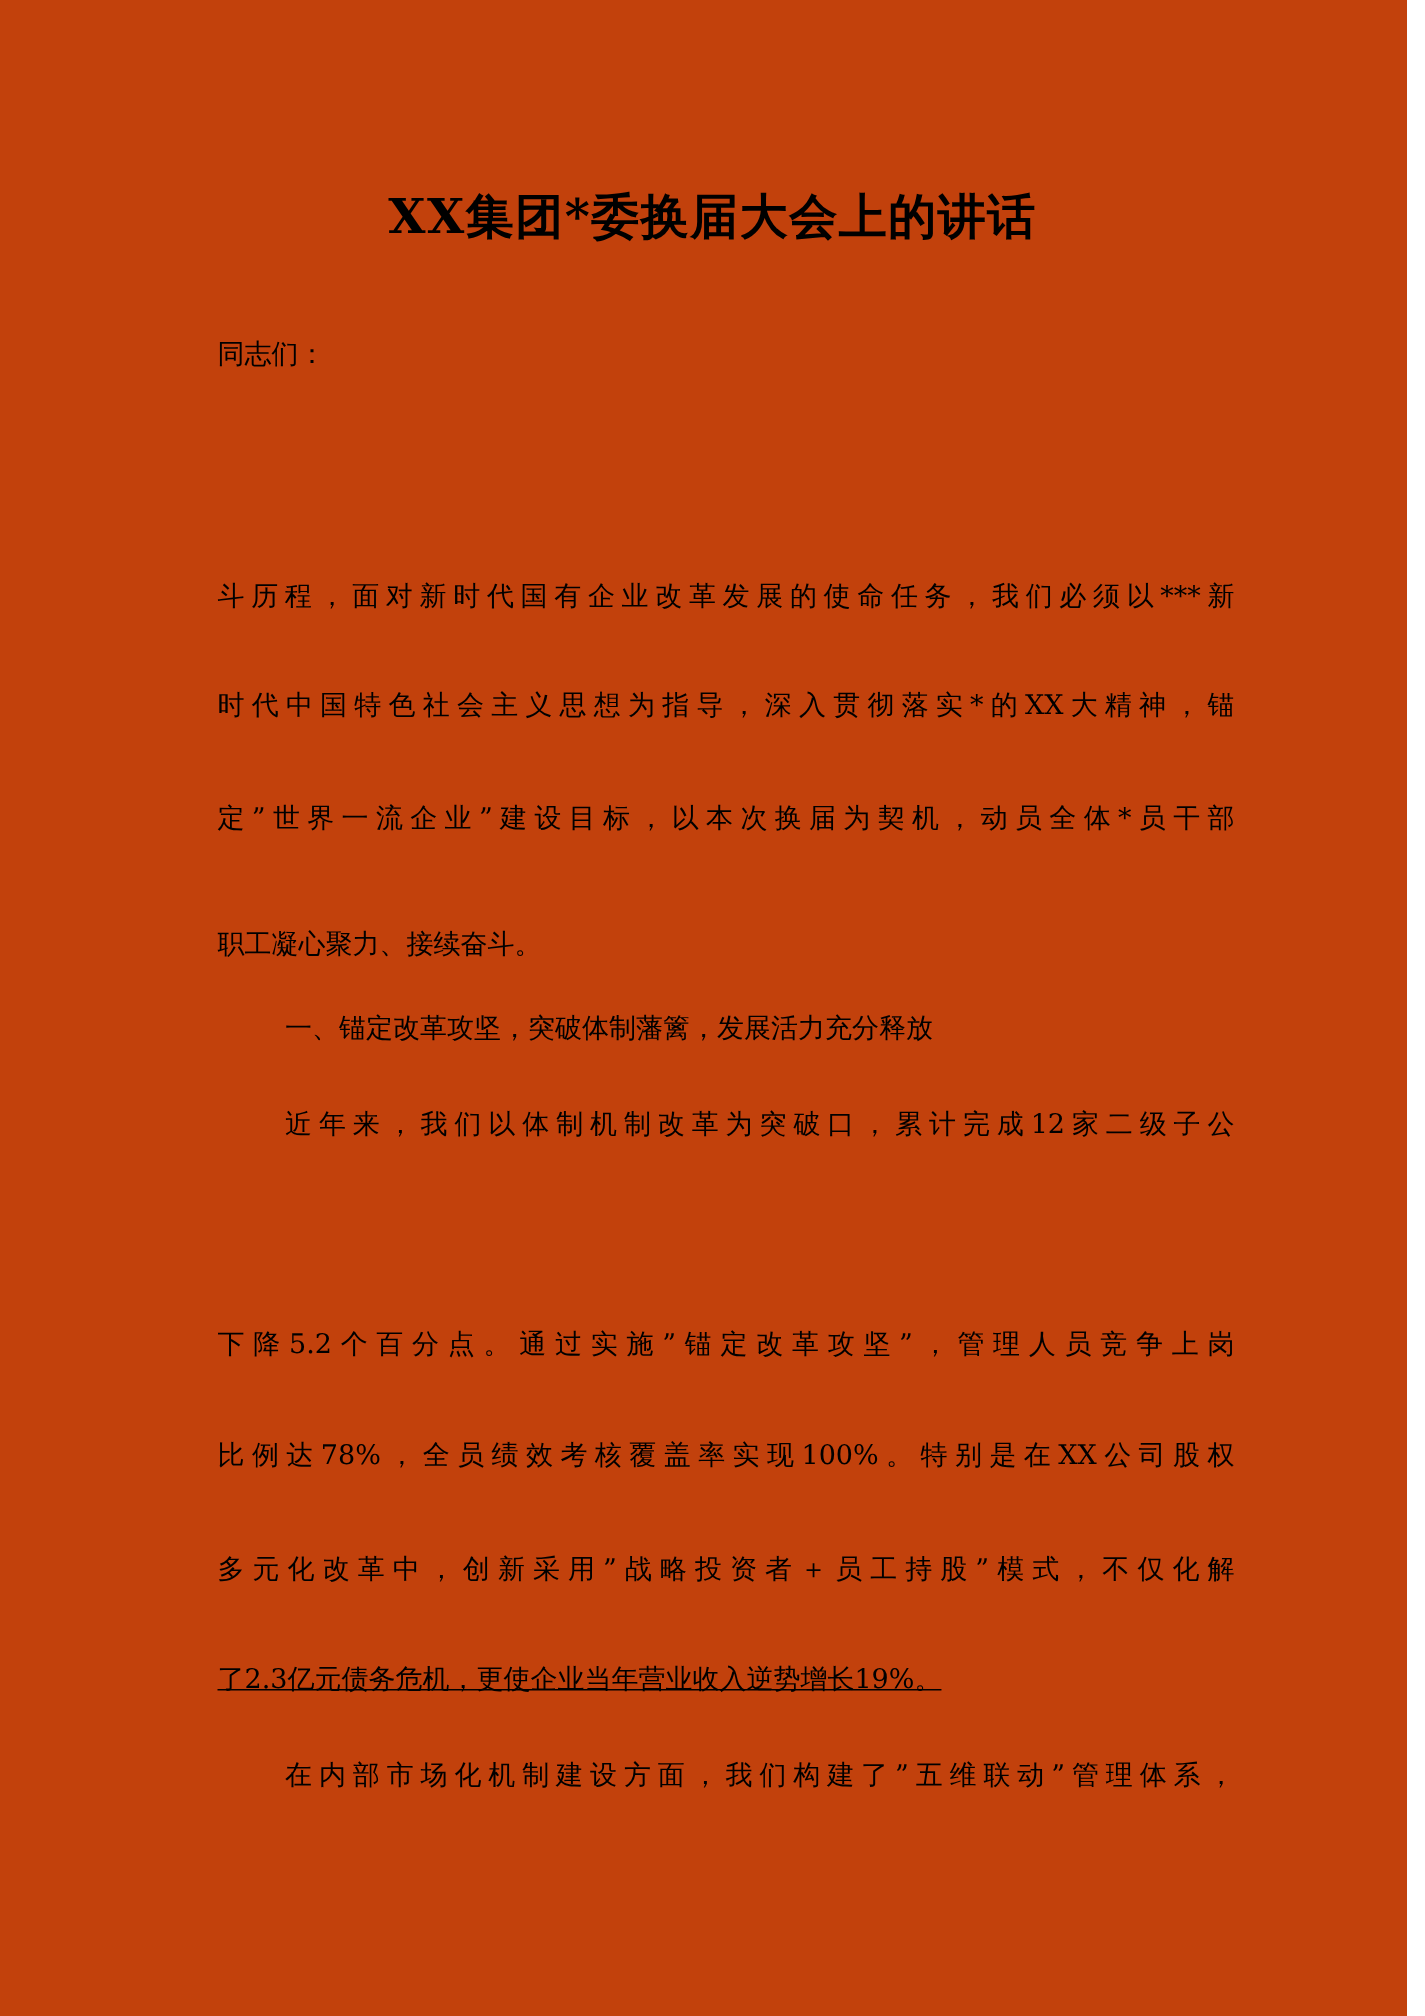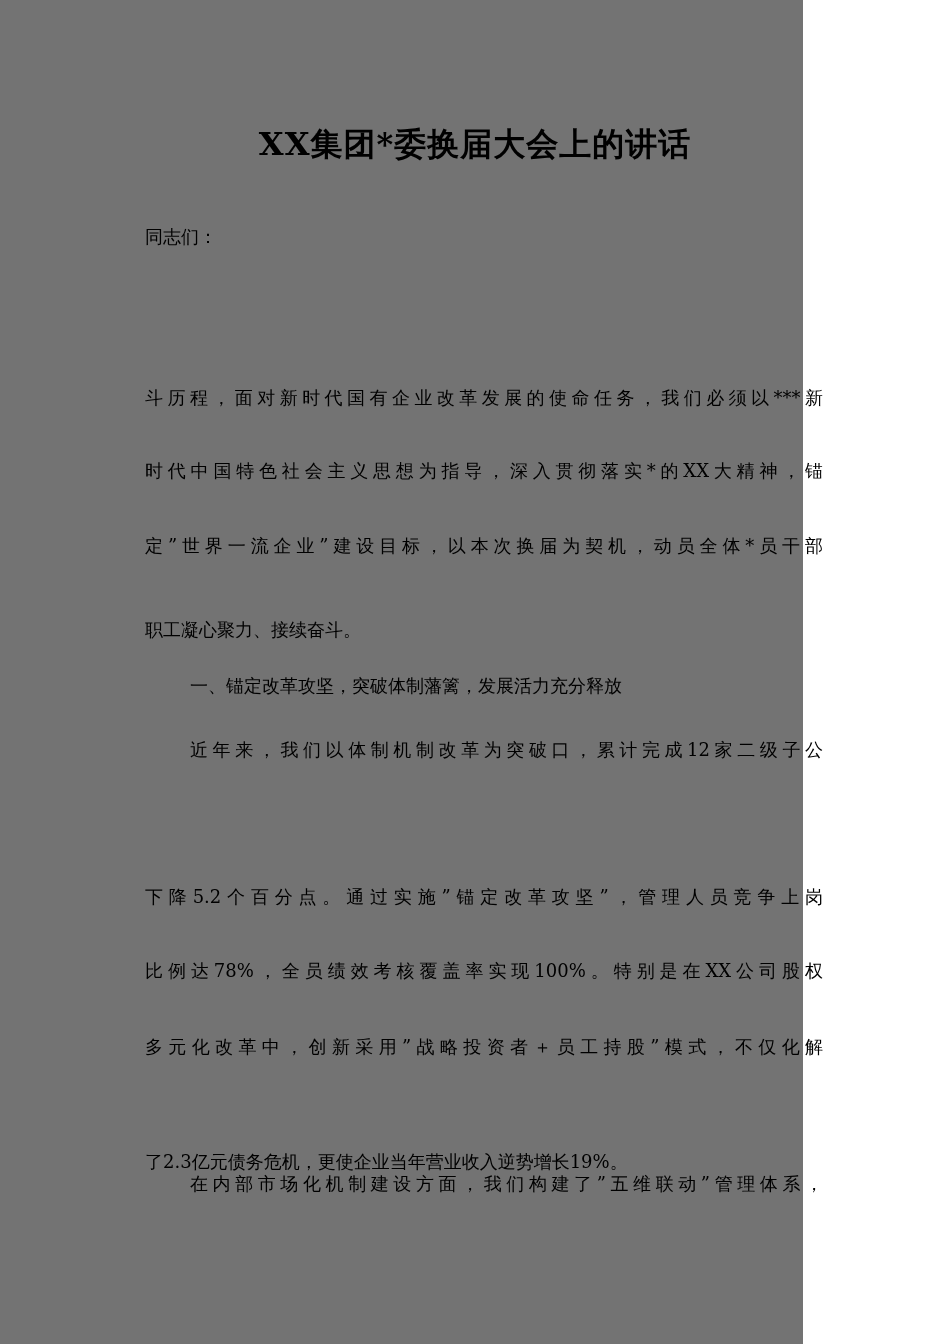--- a/index.html
+++ b/index.html
@@ -12,23 +12,24 @@
       height: 1344px;
       position: relative;
       overflow: hidden;
       font-family: "DejaVu Serif", "Liberation Serif", serif;
       color: #000000;
     }
     .page {
       position: absolute;
       left: 0;
       top: 0;
-      width: 803px;
+      width: 918px;
       height: 1344px;
-      background: #737373;
+      background: #c2410c;
+      padding-left: 20px;
     }
     .title {
       position: absolute;
       left: 0;
       width: 950px;
       top: 122px;
       text-align: center;
       font-size: 32px;
       font-weight: bold;
       line-height: 44px;
@@ -67,17 +68,17 @@
   <div class="line" style="top:456px;">时代中国特色社会主义思想为指导，深入贯彻落实*的XX大精神，锚</div>
   <div class="line" style="top:531px;">定”世界一流企业”建设目标，以本次换届为契机，动员全体*员干部</div>
   <div class="line last" style="top:605px;margin-top:10px;">职工凝心聚力、接续奋斗。</div>
 
   <div class="line indent last" style="top:671px;">一、锚定改革攻坚，突破体制藩篱，发展活力充分释放</div>
 
   <div class="line indent" style="top:735px;">近年来，我们以体制机制改革为突破口，累计完成12家二级子公</div>
   <div class="line" style="top:882px;">下降5.2个百分点。通过实施”锚定改革攻坚”，管理人员竞争上岗</div>
   <div class="line" style="top:956px;">比例达78%，全员绩效考核覆盖率实现100%。特别是在XX公司股权</div>
   <div class="line" style="top:1032px;">多元化改革中，创新采用”战略投资者＋员工持股”模式，不仅化解</div>
-  <div class="line last" style="top:1147px;">了2.3亿元债务危机，更使企业当年营业收入逆势增长19%。</div>
+  <div class="line last" style="top:1105px;text-decoration:underline;">了2.3亿元债务危机，更使企业当年营业收入逆势增长19%。</div>
 
   <div class="line indent" style="top:1169px;">在内部市场化机制建设方面，我们构建了”五维联动”管理体系，</div>
 
 </div>
 
 </body></html>

